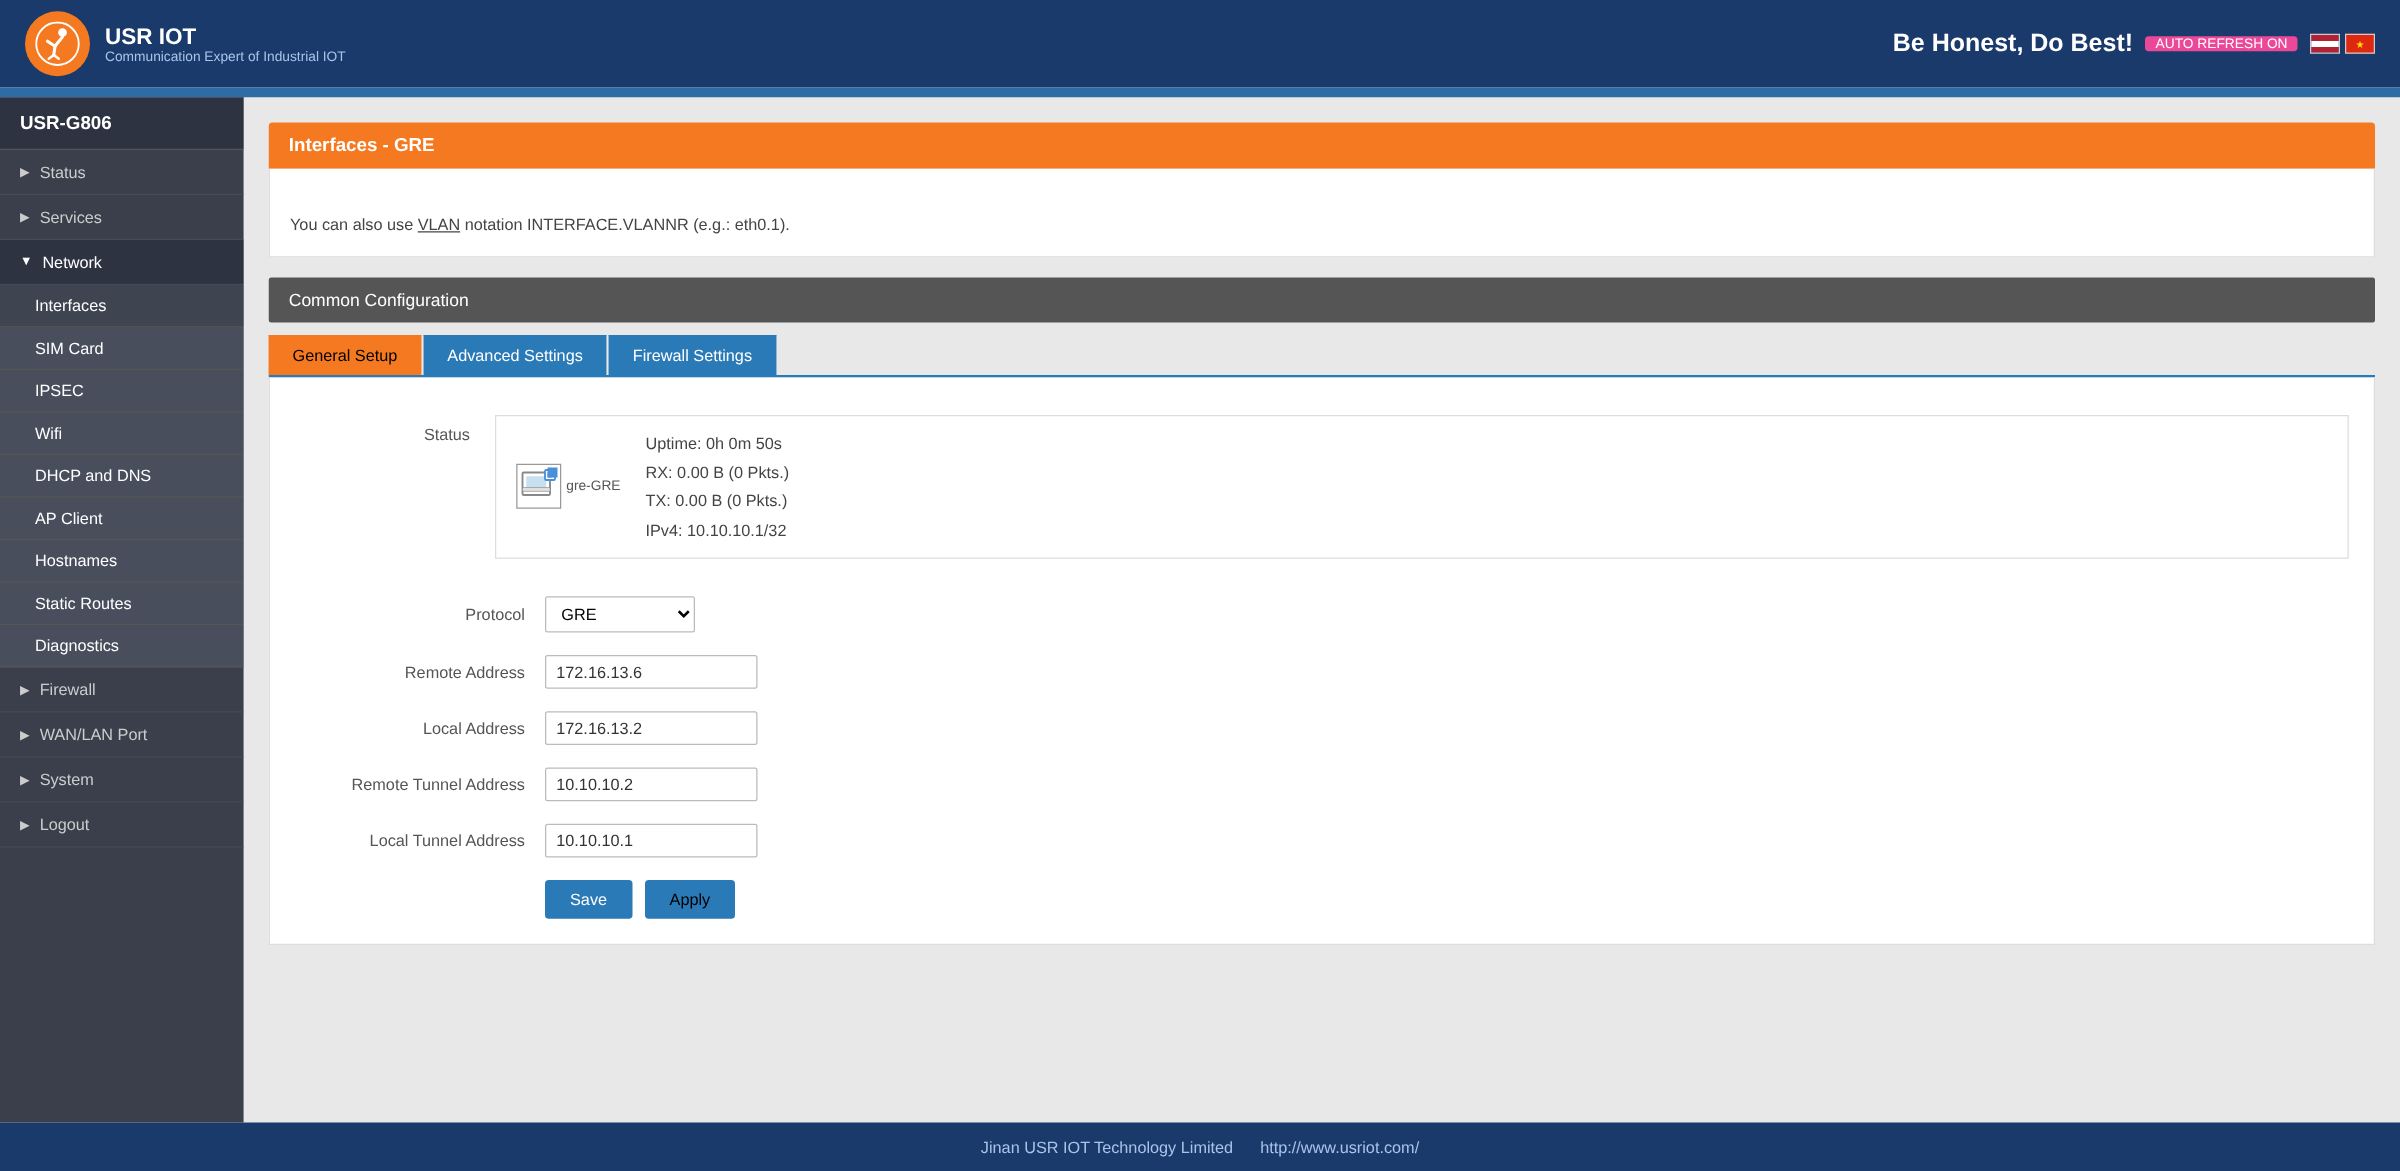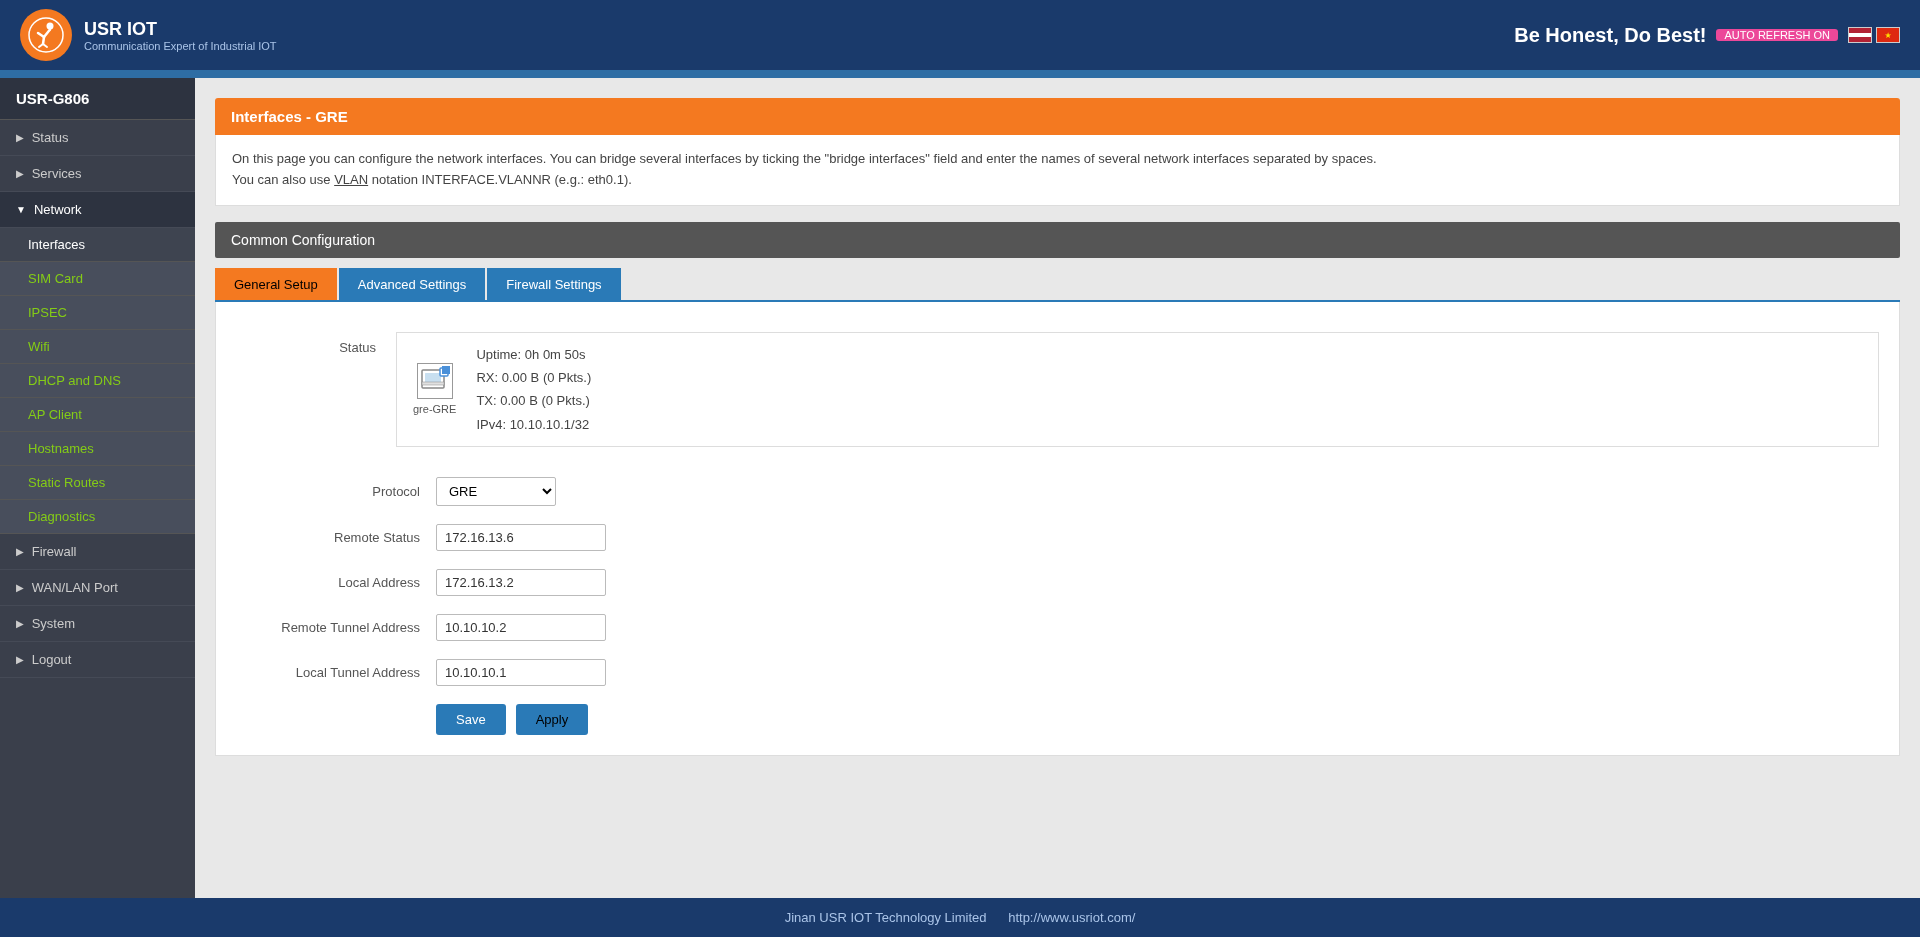--- a/index.html
+++ b/index.html
@@ -65,21 +65,21 @@
       gap: 8px;
       color: #ccc;
       border-bottom: 1px solid #454a56;
     }
     .sidebar-item.expanded { background: #2d3340; color: white; }
     .sidebar-item .arrow { font-size: 10px; }
     .sidebar-sub { background: #484e5c; }
     .sidebar-sub-item {
       padding: 9px 16px 9px 28px;
       cursor: pointer;
-      color: #84cc16;
+      color: #ffffff;
       border-bottom: 1px solid #555;
     }
     .sidebar-sub-item.active { color: white; background: #3e4450; }
 
     
     .main {
       flex: 1;
       padding: 20px;
       background: #e8e8e8;
       overflow-y: auto;
@@ -163,21 +163,21 @@
     .status-box {
       flex: 1;
       border: 1px solid #ddd;
       display: flex;
       align-items: center;
       padding: 10px 16px;
       gap: 20px;
       min-height: 70px;
     }
     .gre-icon {
-      display: flex; flex-direction: column; align-items: center; gap: 4px; color: #555;
+      display: flex; flex-direction: row; align-items: center; gap: 4px; color: #555;
     }
     .gre-icon-img {
       width: 36px; height: 36px;
       background: #fff;
       border: 1px solid #999;
       display: flex; align-items: center; justify-content: center;
       font-size: 18px; color: #4a90d9;
       position: relative;
     }
     .gre-icon-img::after {
@@ -339,21 +339,21 @@
     <div class="sidebar-item">
       <span class="arrow">▶</span>
       <span>Logout</span>
     </div>
   </div>
 
   <div class="main">
 
     <div class="page-header">Interfaces - GRE</div>
     <div class="page-desc">
-      <span>On this page you can configure the network interfaces. You can bridge several interfaces by ticking the "bridge interfaces" field and enter the names of several network interfaces separated by spaces.</span><br>
+      <br>
       <span>You can also use <u>VLAN</u> notation INTERFACE.VLANNR (e.g.: eth0.1).</span>
     </div>
 
     <div class="section-header">Common Configuration</div>
 
     <div class="tabs">
       <div class="tab active">General Setup</div>
       <div class="tab blue">Advanced Settings</div>
       <div class="tab blue">Firewall Settings</div>
     </div>
@@ -388,21 +388,21 @@
         <div class="form-label">Protocol</div>
         <select class="form-select">
           <option>GRE</option>
           <option>Static</option>
           <option>DHCP</option>
           <option>PPPoE</option>
         </select>
       </div>
 
       <div class="form-row">
-        <div class="form-label">Remote Status</div>
+        <div class="form-label">Remote Address</div>
         <input type="text" class="form-input" value="172.16.13.6" style="">
       </div>
 
       <div class="form-row">
         <div class="form-label">Local Address</div>
         <input type="text" class="form-input" value="172.16.13.2" style="">
       </div>
 
       <div class="form-row">
         <div class="form-label">Remote Tunnel Address</div>

